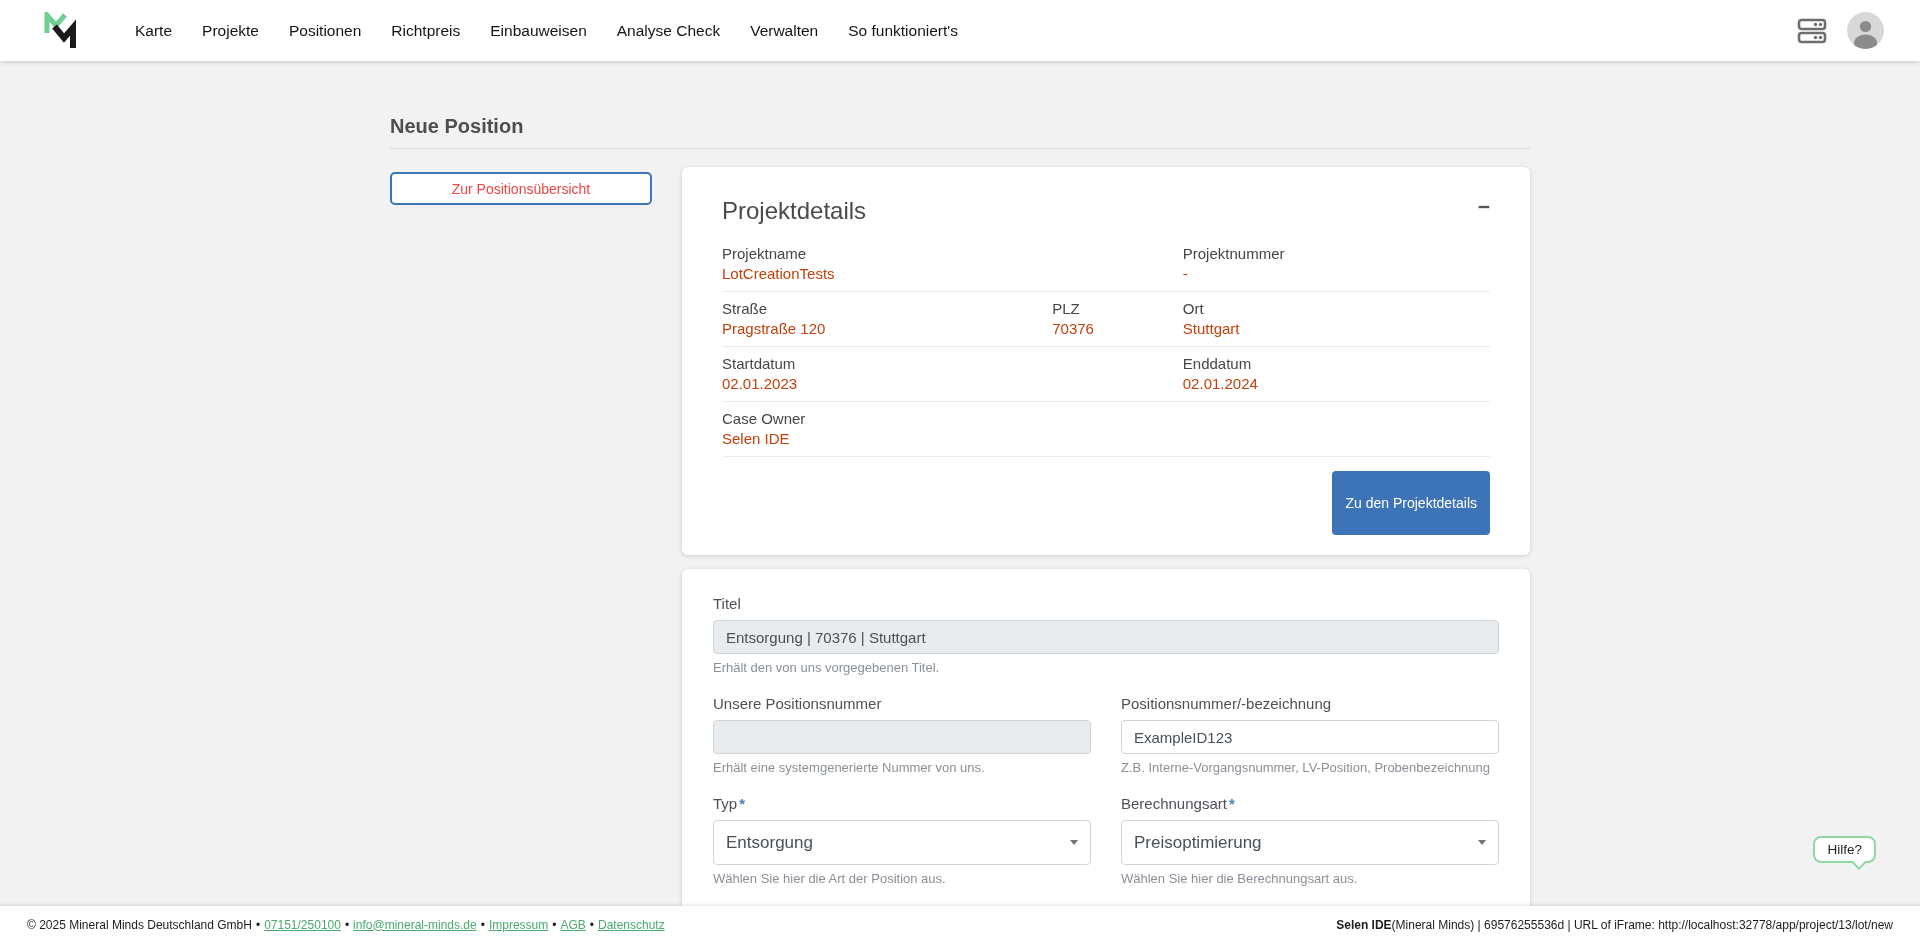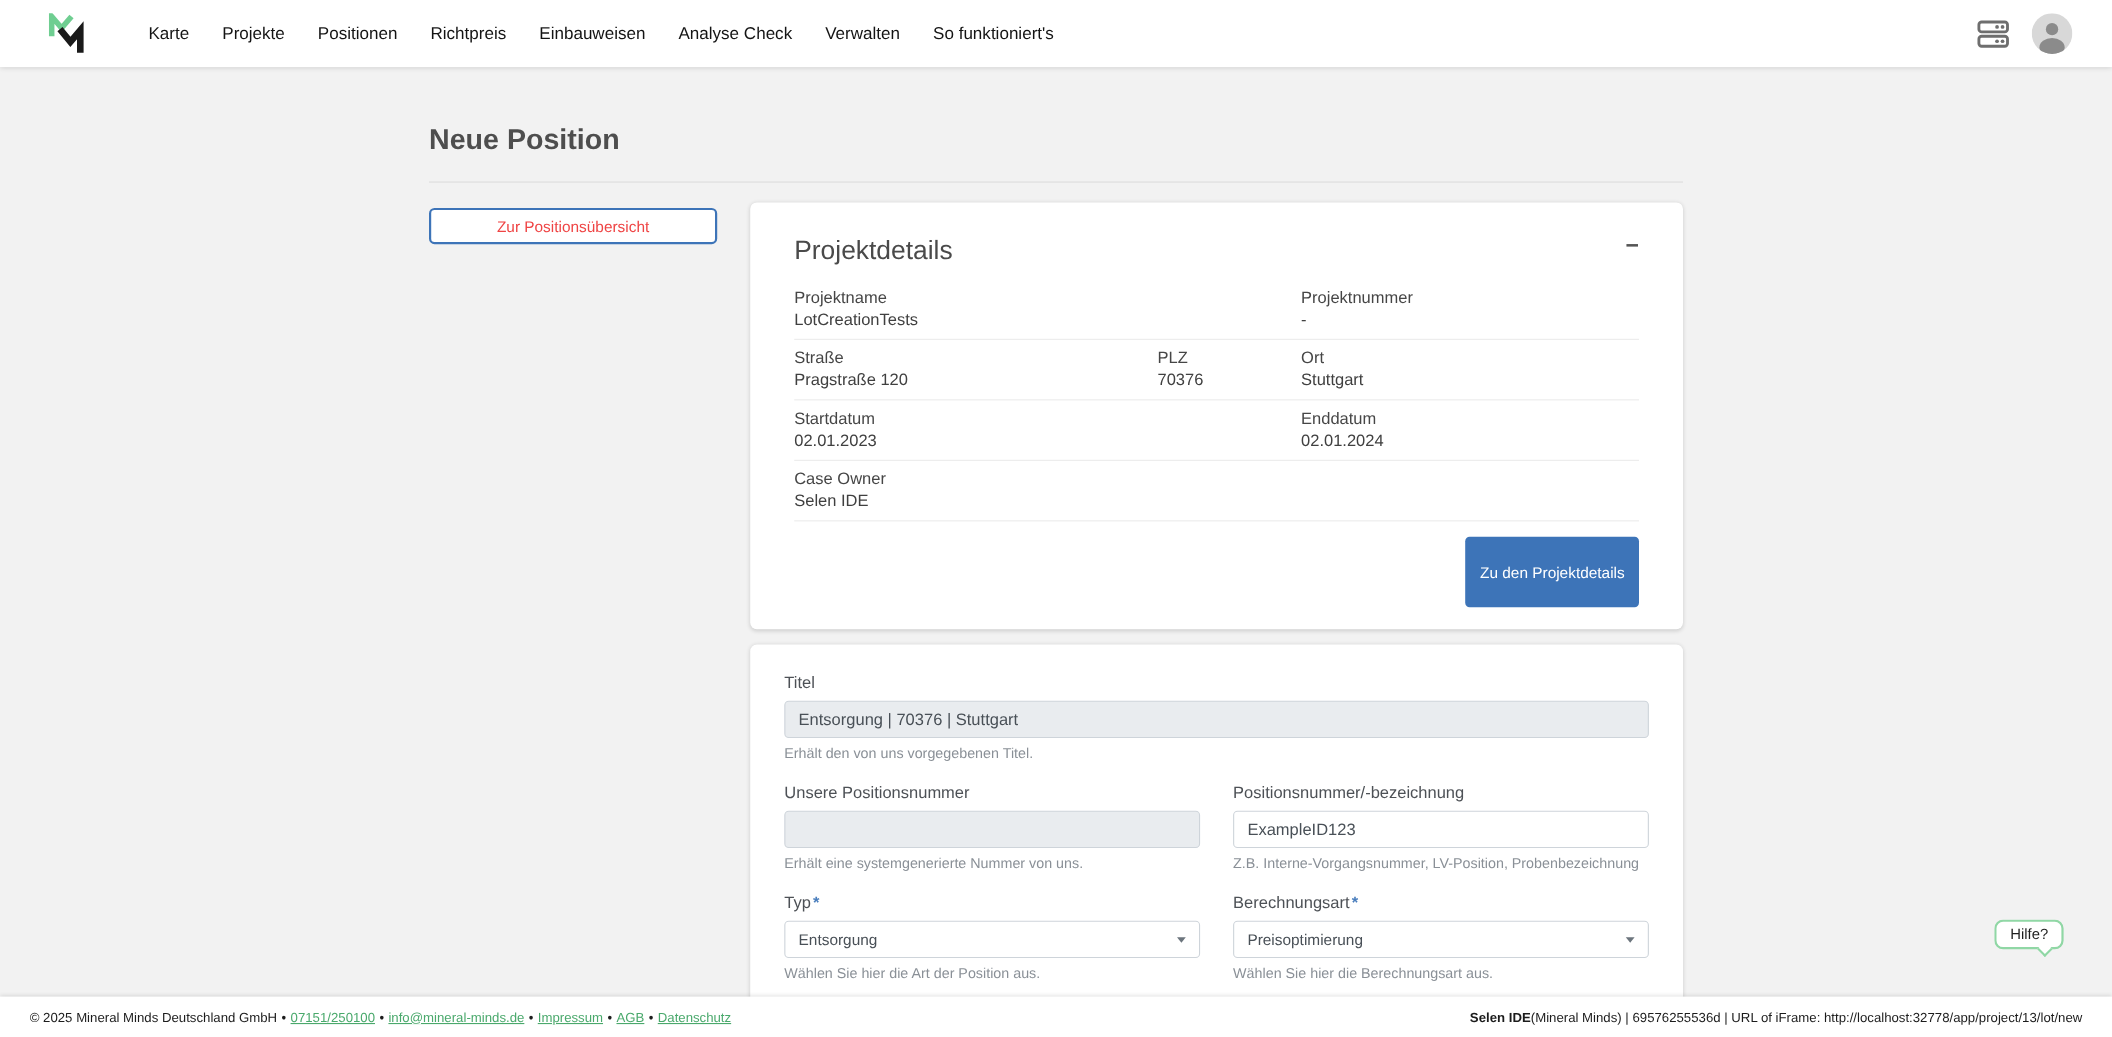--- a/index.html
+++ b/index.html
@@ -36,25 +36,25 @@
   .icon-btn { background: none; border: none; cursor: pointer; display: flex; align-items: center; }
   .avatar-btn { background: none; border: none; cursor: pointer; border-radius: 50%; display: flex; }
 
   
   .main {
     width: 1140px;
     margin: 0 auto;
     padding-top: 50px;
   }
   .page-title {
-    font-size: 26px;
+    font-size: 20px;
     font-weight: 700;
     color: #4e4e4e;
     line-height: 30px;
-    margin-bottom: 24px;
+    margin-bottom: 7px;
   }
   .title-rule {
     border: none;
     border-top: 1px solid #dcdcdc;
     margin-bottom: 18px;
   }
   .content-row { display: flex; gap: 30px; align-items: flex-start; }
   .left-col { width: 262px; flex: none; }
   .right-col { width: 848px; flex: none; display: flex; flex-direction: column; gap: 14px; }
 
@@ -87,21 +87,21 @@
     font-family: inherit;
   }
   .pd-table { border-bottom: 1px solid #ececec; }
   .pd-row {
     display: grid;
     grid-template-columns: 43% 17% 40%;
     padding: 8px 0 9px 0;
   }
   .pd-row + .pd-row { border-top: 1px solid #ececec; }
   .pd-label { font-size: 15px; font-weight: 400; color: #464646; margin-bottom: 3px; }
-  .pd-value { font-size: 15px; color: #404040; }
+  .pd-value { font-size: 15px; color: #c2410c; }
   .pd-actions { display: flex; justify-content: flex-end; padding: 14px 0 4px 0; }
   .primary-btn {
     background: #3d74b8;
     color: #ffffff;
     border: none;
     border-radius: 4px;
     font-size: 14px;
     font-family: inherit;
     padding: 24px 13px;
     cursor: pointer;
@@ -122,29 +122,29 @@
     font-family: inherit;
     color: #495057;
     background: #ffffff;
   }
   .form-control:disabled { background: #e9ecef; color: #495057; opacity: 1; }
   .helper { font-size: 13px; color: #8a9097; margin-top: 6px; line-height: 15px; }
   .form-row { display: flex; gap: 30px; }
   .form-col { flex: 1; min-width: 0; }
   .half-width { width: calc(50% - 15px); }
   .select-control {
-    height: 34px;
+    height: 45px;
     border: 1px solid #ced4da;
     border-radius: 4px;
     background: #ffffff;
     display: flex;
     align-items: center;
     justify-content: space-between;
     padding: 0 12px;
-    font-size: 14px;
+    font-size: 17px;
     color: #495057;
     cursor: pointer;
   }
   .caret-down {
     width: 0; height: 0;
     border-left: 4px solid transparent;
     border-right: 4px solid transparent;
     border-top: 5px solid #6c757d;
   }
 

